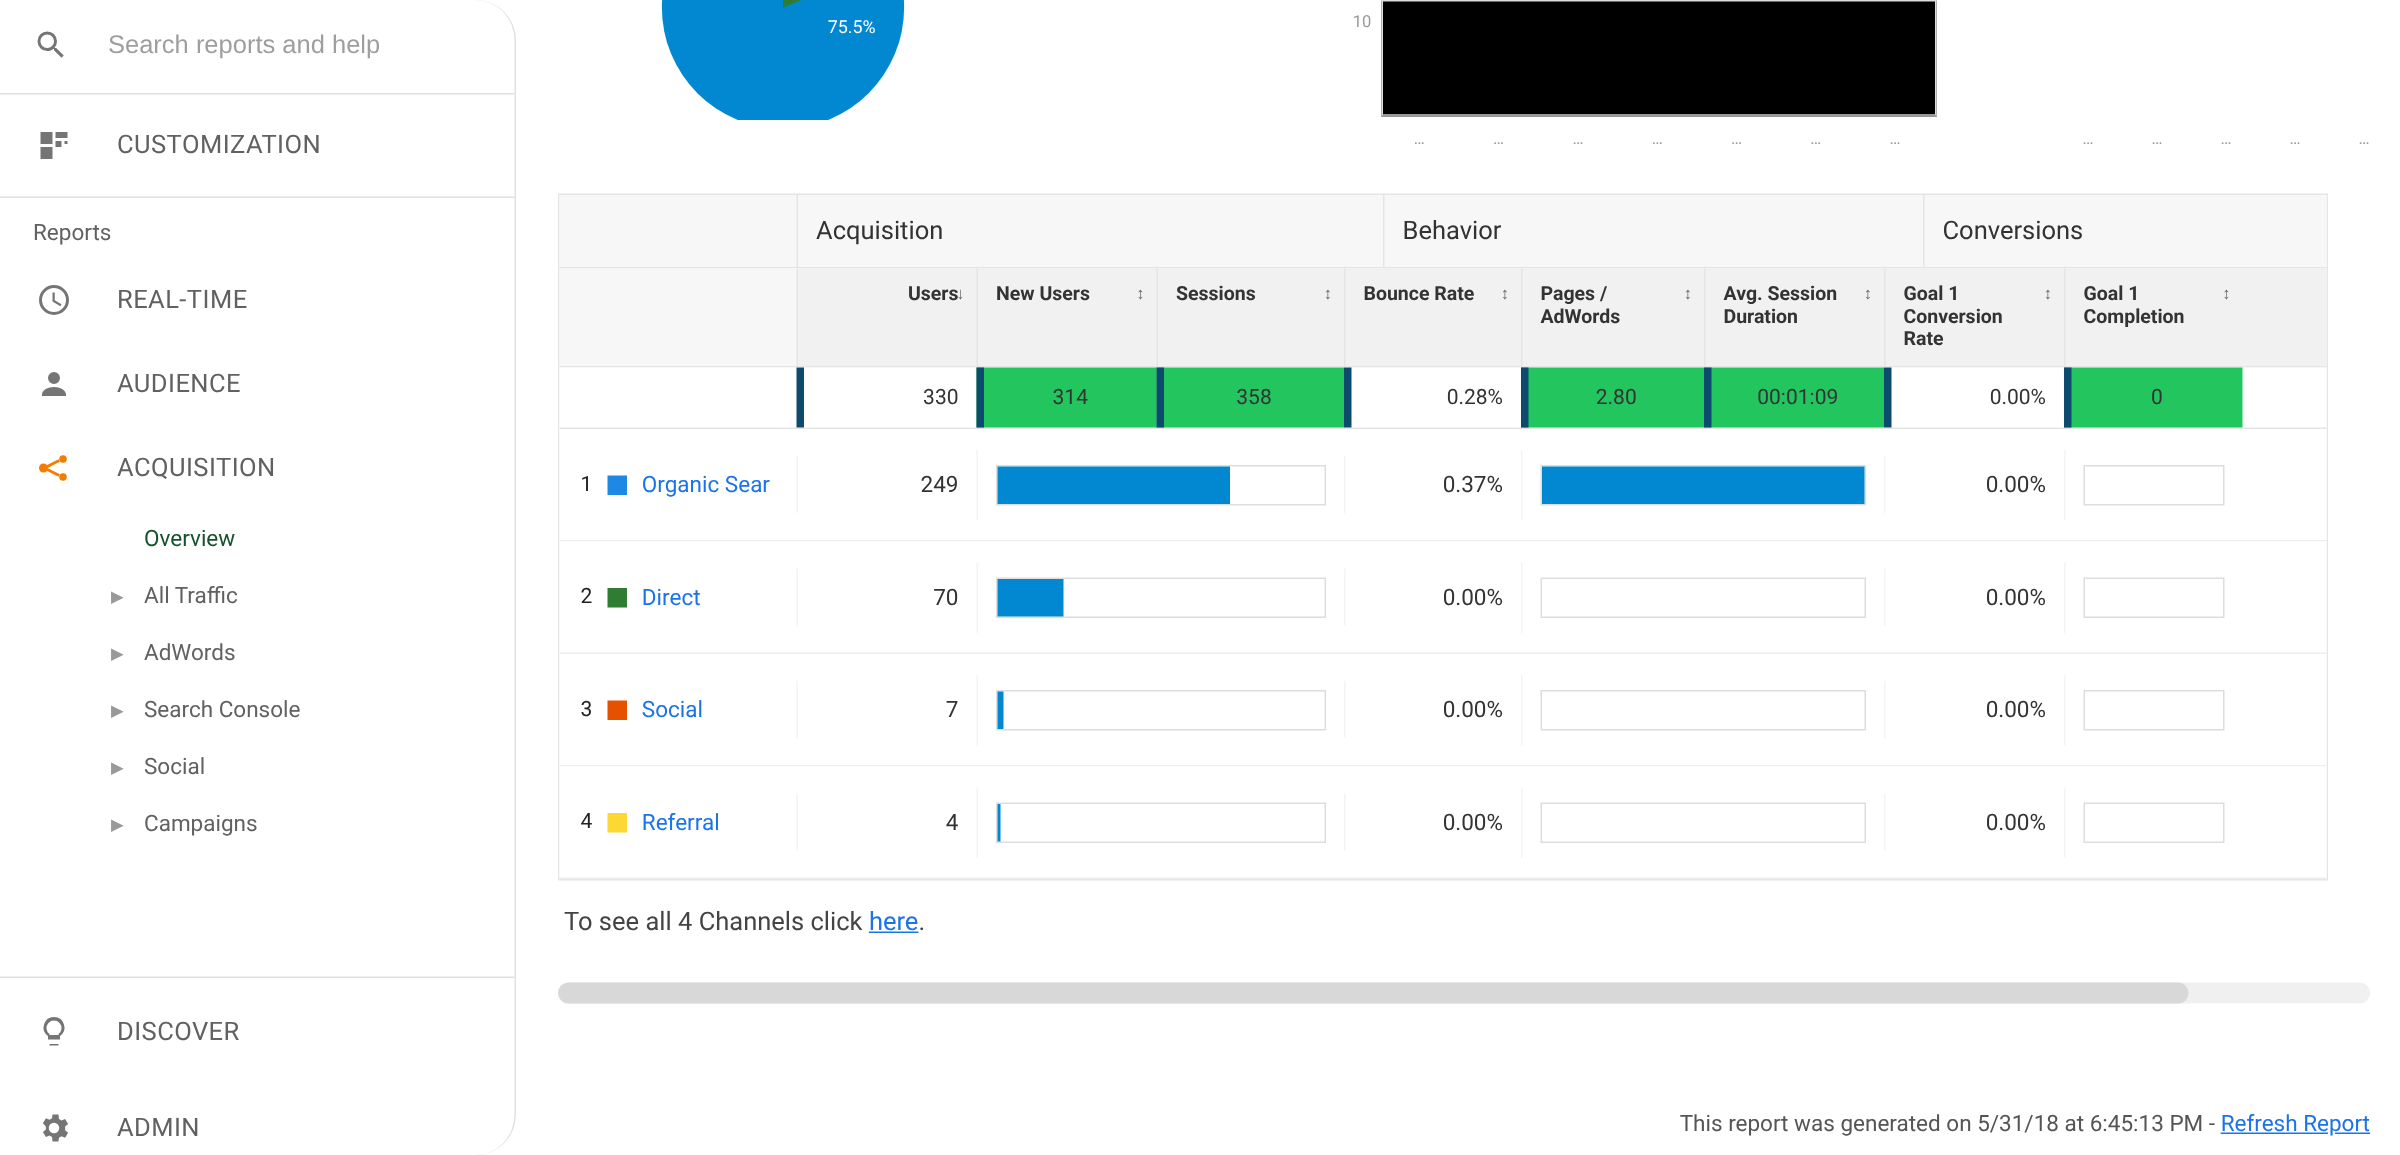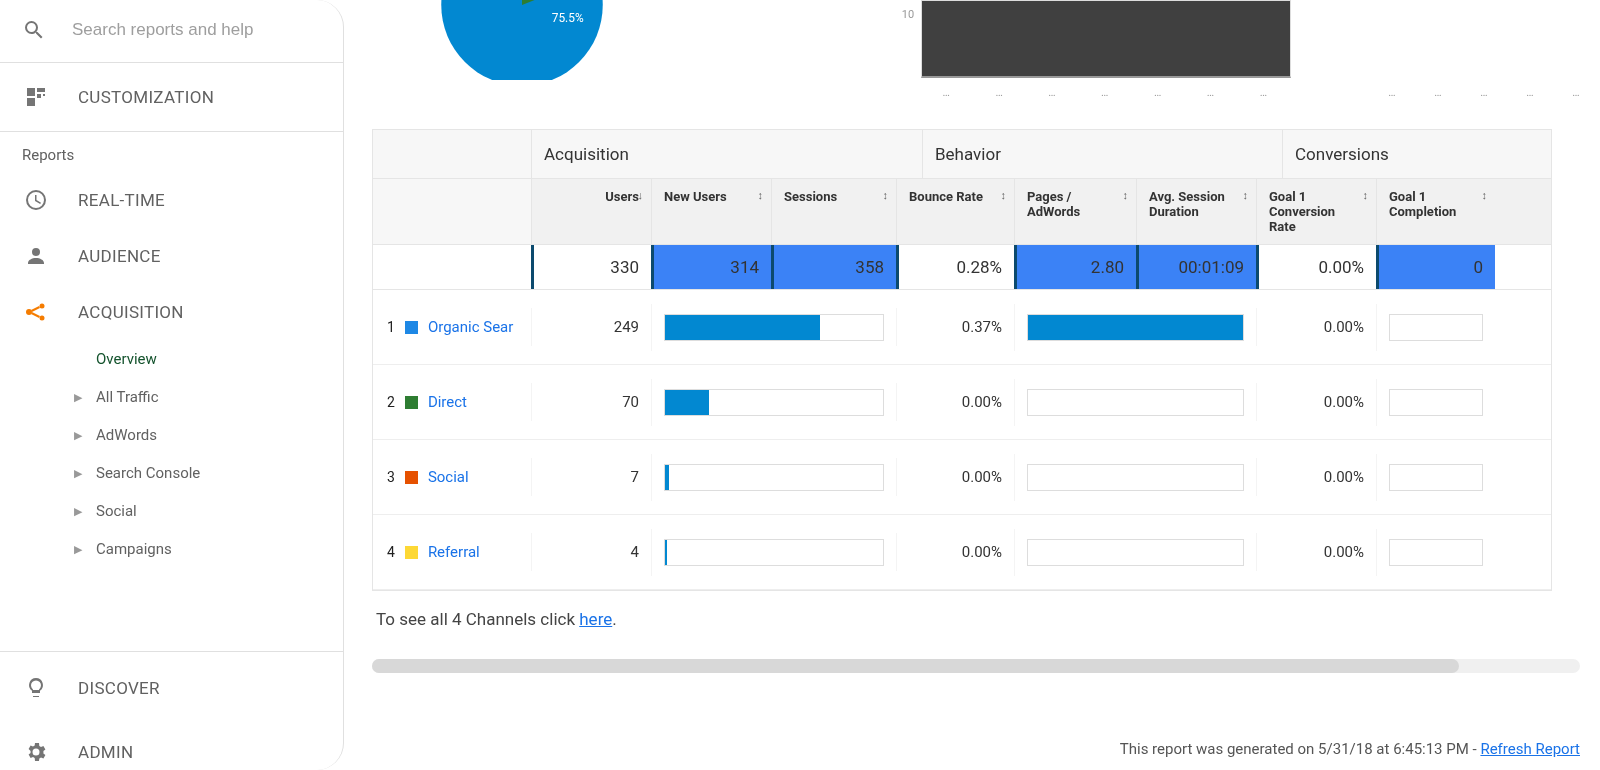--- a/index.html
+++ b/index.html
@@ -17,39 +17,39 @@
 .reports-label { padding: 14px 20px 8px 22px; color: #616161; font-size: 15px; }
 .sub-list { padding-left: 48px; }
 .sub-item { display: flex; align-items: center; padding: 10px 0 10px 26px; font-size: 15px; color: #616161; cursor: pointer; }
 .sub-item.selected { color: #14532d; }
 .sub-item .caret { width: 22px; color: #999; font-size: 11px; }
 .main { flex: 1; display: flex; flex-direction: column; min-width: 0; }
 .content-scroll { flex: 1; overflow-y: auto; overflow-x: hidden; background: #fff; padding-left: 28px; }
 .top-charts { display: flex; gap: 30px; margin-bottom: 30px; }
 .pie-wrap { width: 490px; height: 80px; position: relative; overflow: hidden; }
 .pie-wrap svg { position: absolute; bottom: -10px; left: 40px; }
-.mini-box { width: 370px; height: 78px; border: 1px solid #ddd; border-bottom: 2px solid #999; background: #404040; position: relative; }
+.mini-box { width: 370px; height: 78px; border: 1px solid #ddd; border-bottom: 2px solid #999; background: #000000; position: relative; }
 .mini-box .tick { position: absolute; left: -20px; font-size: 11px; color: #999; }
 .dots-row { display: flex; justify-content: space-around; width: 100%; margin-top: 8px; font-size: 11px; color: #999; letter-spacing: 2px; }
 .table-wrap { width: 1180px; border: 1px solid #e5e5e5; }
 .group-row { display: flex; background: #f7f7f7; border-bottom: 1px solid #e5e5e5; }
 .group-cell { padding: 14px 12px; border-left: 1px solid #e5e5e5; font-size: 17px; color: #333; }
 .blank-col { width: 158px; flex-shrink: 0; }
 .col-users { width: 120px; justify-content: flex-end; }
 .col-bounce { width: 118px; }
 .col-pages { width: 122px; }
 .col-dur { width: 120px; }
 .col-conv { width: 120px; }
 .col-compl { width: 119px; }
 .header-row { display: flex; background: #f1f1f1; border-bottom: 1px solid #e5e5e5; }
 .hcell { padding: 10px 12px 10px 12px; border-left: 1px solid #e5e5e5; font-size: 13px; font-weight: bold; color: #333; position: relative; min-height: 60px; display: flex; align-items: flex-start; }
 .hcell .sort { position: absolute; right: 8px; top: 10px; font-size: 11px; color: #666; }
 .totals-row { display: flex; background: #fff; border-bottom: 1px solid #e5e5e5; }
-.tcell { padding: 12px; border-left: 3px solid #0c4a6e; text-align: right; font-size: 17px; color: #333; }
-.tcell.gray { background: #3b82f6; }
+.tcell { padding: 12px; border-left: 5px solid #0c4a6e; text-align: right; font-size: 14px; color: #333; }
+.tcell.gray { background: #22c55e; text-align: center; }
 .data-row { display: flex; background: #fff; border-bottom: 1px solid #eee; min-height: 75px; align-items: center; }
 .dcell { padding: 10px 12px; border-left: 1px solid #f4f4f4; }
 .name-cell { display: flex; align-items: center; width: 158px; padding-left: 14px; white-space: nowrap; overflow: hidden; }
 .swatch { width: 13px; height: 13px; margin: 0 10px 0 10px; flex-shrink: 0; }
 .link { color: #1a73e8; font-size: 15px; text-align: center; }
 .num { text-align: right; font-size: 15px; color: #333; }
 .barcell { display: flex; align-items: center; }
 .bar-outer { width: 100%; height: 27px; border: 1px solid #ddd; background: #fff; position: relative; }
 .bar-inner { height: 100%; background: #0288d1; }
 .footer-note { padding: 18px 0 30px 4px; font-size: 17px; color: #444; }

